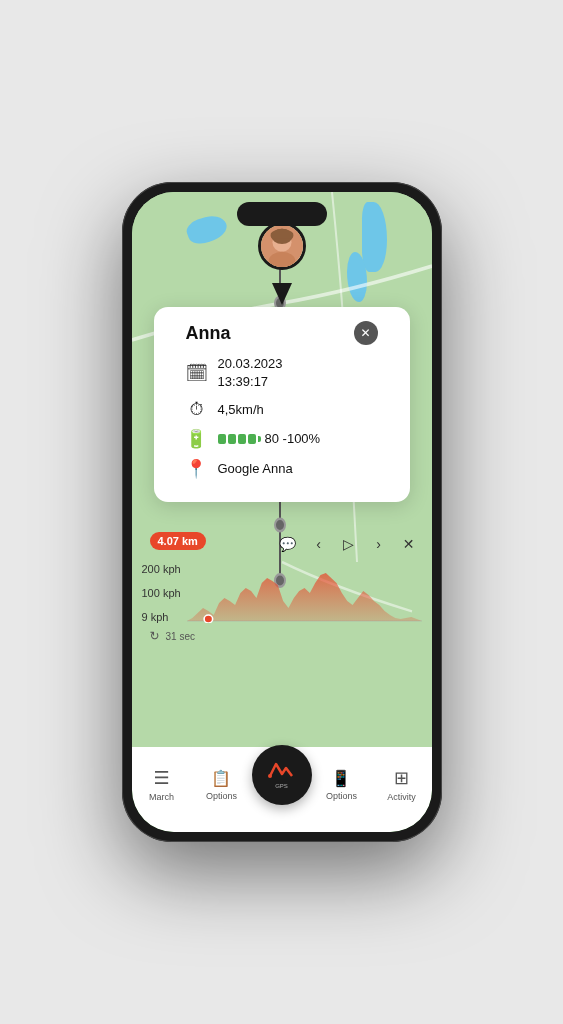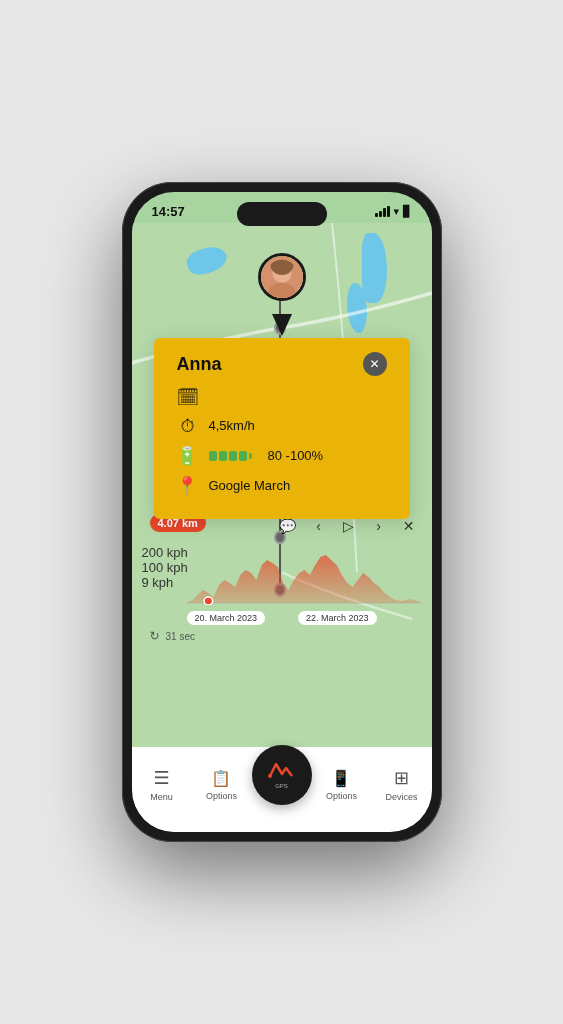--- a/index.html
+++ b/index.html
@@ -168,23 +168,23 @@
       bottom: -18px;
       left: 50%;
       transform: translateX(-50%);
     }
     
     .info-popup {
       position: absolute;
       top: 115px;
       left: 22px;
       right: 22px;
-      background: #eab308;
-      border-radius: 6px;
-      padding: 14px 23px;
+      background: #ffffff;
+      border-radius: 14px;
+      padding: 14px 32px;
       z-index: 40;
       box-shadow: 0 4px 20px rgba(0,0,0,0.15);
     }
     .popup-header {
       display: flex;
       justify-content: space-between;
       align-items: center;
       margin-bottom: 10px;
     }
     .popup-title {
@@ -273,21 +273,22 @@
       height: 60px;
       margin-bottom: 6px;
     }
     .chart-labels {
       display: flex;
       flex-direction: column;
       position: absolute;
       left: 0;
       top: 0;
       bottom: 0;
-      font-size: 13px;
+      justify-content: space-between;
+      font-size: 11px;
       color: #333;
     }
     .chart-svg-wrapper {
       position: absolute;
       left: 45px;
       right: 0;
       top: 0;
       bottom: 0;
     }
     .date-range {
@@ -372,33 +373,20 @@
     }
   </style>
 </head>
 <body>
 
 <div class="phone-outer">
   <div class="phone-screen">
 
     <div class="dynamic-island"></div>
 
-    <div class="status-bar">
-      <span class="status-time">14:57</span>
-      <div class="status-icons">
-        <div class="signal-bars">
-          <div class="signal-bar" style="height:4px"></div>
-          <div class="signal-bar" style="height:6px"></div>
-          <div class="signal-bar" style="height:9px"></div>
-          <div class="signal-bar" style="height:11px"></div>
-        </div>
-        <span class="wifi-icon">▾</span>
-        <span style="font-size:11px;color:#111;font-weight:500">▊</span>
-      </div>
-    </div>
 
     <div class="map-area">
 
       <div class="map-bg"></div>
 
       <div class="water-body water-top-left"></div>
       <div class="water-body water-top-right"></div>
       <div class="water-body water-right"></div>
 
       <svg class="track-svg" viewBox="0 0 300 450" preserveAspectRatio="none">
@@ -437,44 +425,48 @@
       </div>
 
       <div class="info-popup">
         <div class="popup-header">
           <span class="popup-title">Anna</span>
           <div class="popup-close">✕</div>
         </div>
 
         <div class="popup-row">
           <span class="popup-icon">🗓</span>
+          <div class="popup-text">
+            <div>20.03.2023</div>
+            <div>13:39:17</div>
+          </div>
         </div>
 
         <div class="popup-row">
           <span class="popup-icon">⏱</span>
           <span class="popup-text">4,5km/h</span>
         </div>
 
         <div class="popup-row">
           <span class="popup-icon">🔋</span>
-          <div style="display:flex;align-items:center;gap:16px">
+          <div style="display:flex;align-items:center;gap:4px">
             <div class="battery-bar">
               <div class="battery-seg"></div>
               <div class="battery-seg"></div>
               <div class="battery-seg"></div>
               <div class="battery-seg"></div>
               <div class="battery-tip"></div>
             </div>
             <span class="popup-text">80 -100%</span>
           </div>
         </div>
 
         <div class="popup-row">
           <span class="popup-icon">📍</span>
-          <span class="popup-text">Google March</span>
+          <span class="popup-text">Google Anna</span>
         </div>
       </div>
 
       <div class="timeline-panel">
 
         <div style="display:flex; align-items:center; gap:6px; margin-bottom:6px; padding-left:8px;">
           <span class="distance-badge">4.07 km</span>
           <div style="display:flex; align-items:center; gap:4px; margin-left:auto;">
             <div class="ctrl-btn">💬</div>
             <div class="ctrl-btn">‹</div>
@@ -502,37 +494,33 @@
 
               <line x1="0" y1="58" x2="220" y2="58" stroke="#aaa" stroke-width="0.5"></line>
 
               <path d="M0,58 L5,55 L10,50 L15,45 L20,48 L25,52 L30,40 L35,35 L40,38 L45,42 L50,30 L55,25 L60,28 L65,35 L70,20 L75,15 L80,18 L85,22 L90,38 L95,45 L100,35 L105,28 L110,25 L115,30 L120,20 L125,12 L130,10 L135,15 L140,20 L145,30 L150,38 L155,42 L160,35 L165,28 L170,32 L175,38 L180,42 L185,48 L190,52 L195,55 L200,56 L205,55 L210,54 L215,56 L220,58 L0,58 Z" fill="url(#chartGrad)" opacity="0.8"></path>
 
               <circle cx="20" cy="56" r="4" fill="#e8472a" stroke="white" stroke-width="1.5"></circle>
             </svg>
           </div>
         </div>
 
-        <div class="date-range">
-          <span class="date-label">20. March 2023</span>
-          <span class="date-label">22. March 2023</span>
-        </div>
 
         <div class="refresh-row">
           <span class="refresh-icon">↻</span>
           <span class="refresh-text">31 sec</span>
         </div>
       </div>
 
     </div>
 
     <div class="bottom-nav">
       <div class="nav-item">
         <span class="nav-icon">☰</span>
-        <span class="nav-label">Menu</span>
+        <span class="nav-label">March</span>
       </div>
 
       <div class="nav-item">
         <span class="nav-icon" style="font-size:16px;">📋</span>
         <span class="nav-label">Options</span>
       </div>
 
       <div class="nav-center">
         <span class="paj-logo">
           <svg width="28" height="20" viewBox="0 0 28 20">
@@ -543,18 +531,18 @@
         <span class="paj-sub">GPS</span>
       </div>
 
       <div class="nav-item">
         <span class="nav-icon" style="font-size:16px;">📱</span>
         <span class="nav-label">Options</span>
       </div>
 
       <div class="nav-item">
         <span class="nav-icon">⊞</span>
-        <span class="nav-label">Devices</span>
+        <span class="nav-label">Activity</span>
       </div>
     </div>
 
   </div>
 </div>
 
 </body></html>

